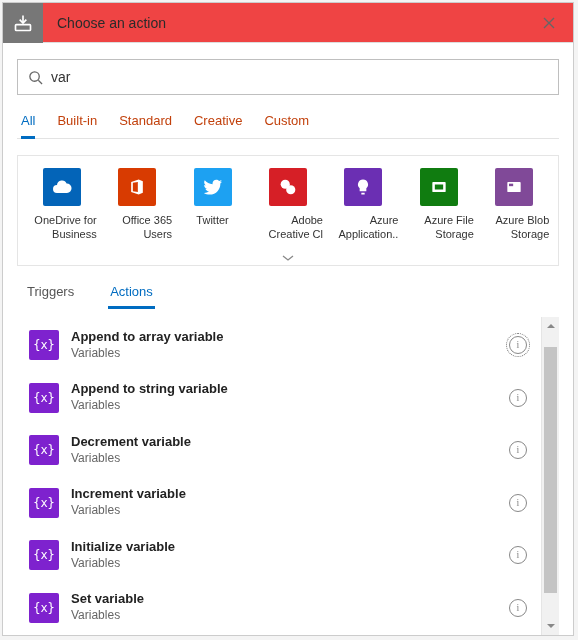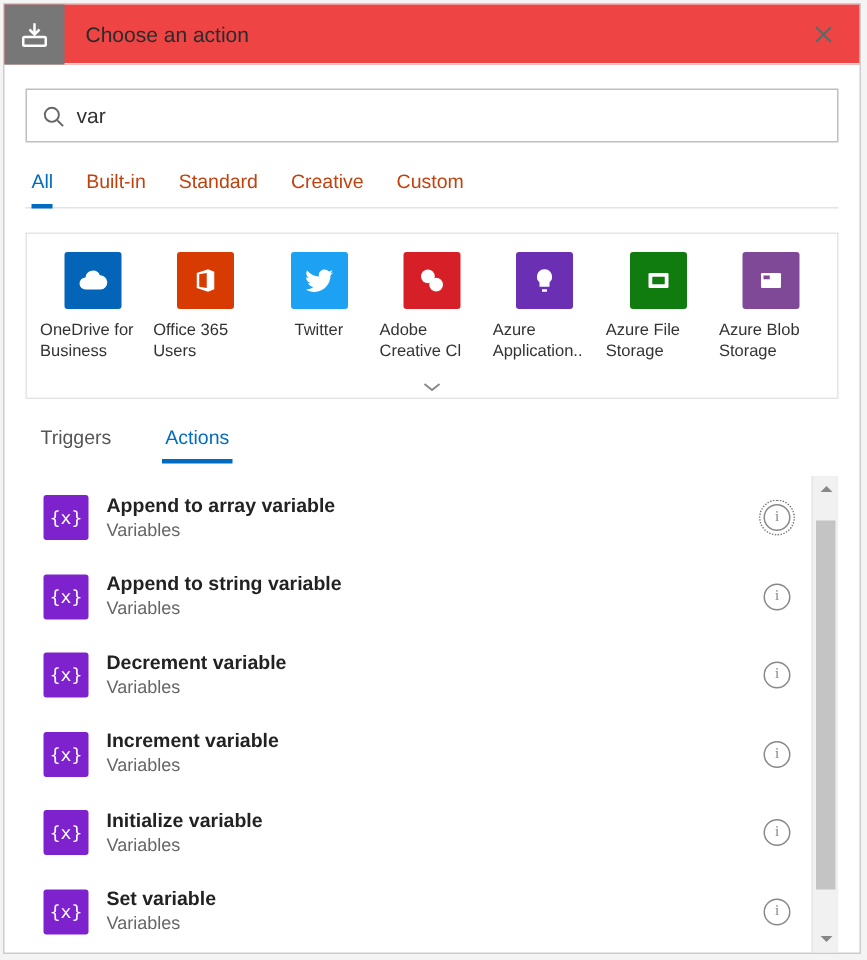--- a/index.html
+++ b/index.html
@@ -126,21 +126,21 @@
     height: 38px;
     border-radius: 2px;
     display: flex;
     align-items: center;
     justify-content: center;
     color: #fff;
     margin-bottom: 8px;
   }
   .connector .cname {
     font-size: 11px;
-    text-align: left;
+    text-align: right;
     line-height: 1.25;
     color: #333;
     max-width: 70px;
     min-height: 28px;
   }
   .chevron-bar {
     border: 1px solid #e5e5e5;
     border-top: none;
     height: 16px;
     display: flex;

